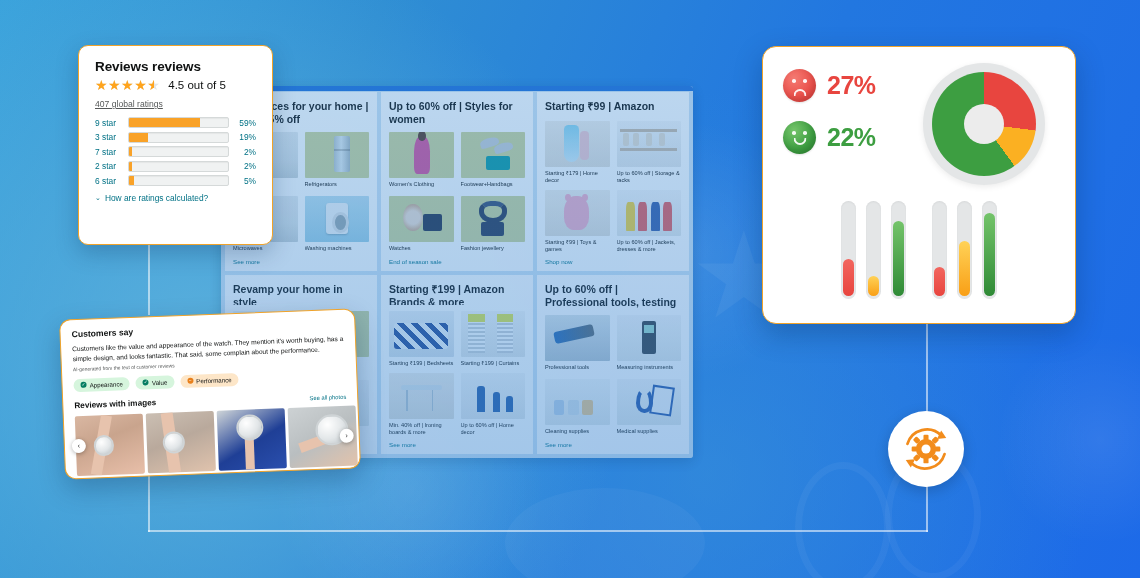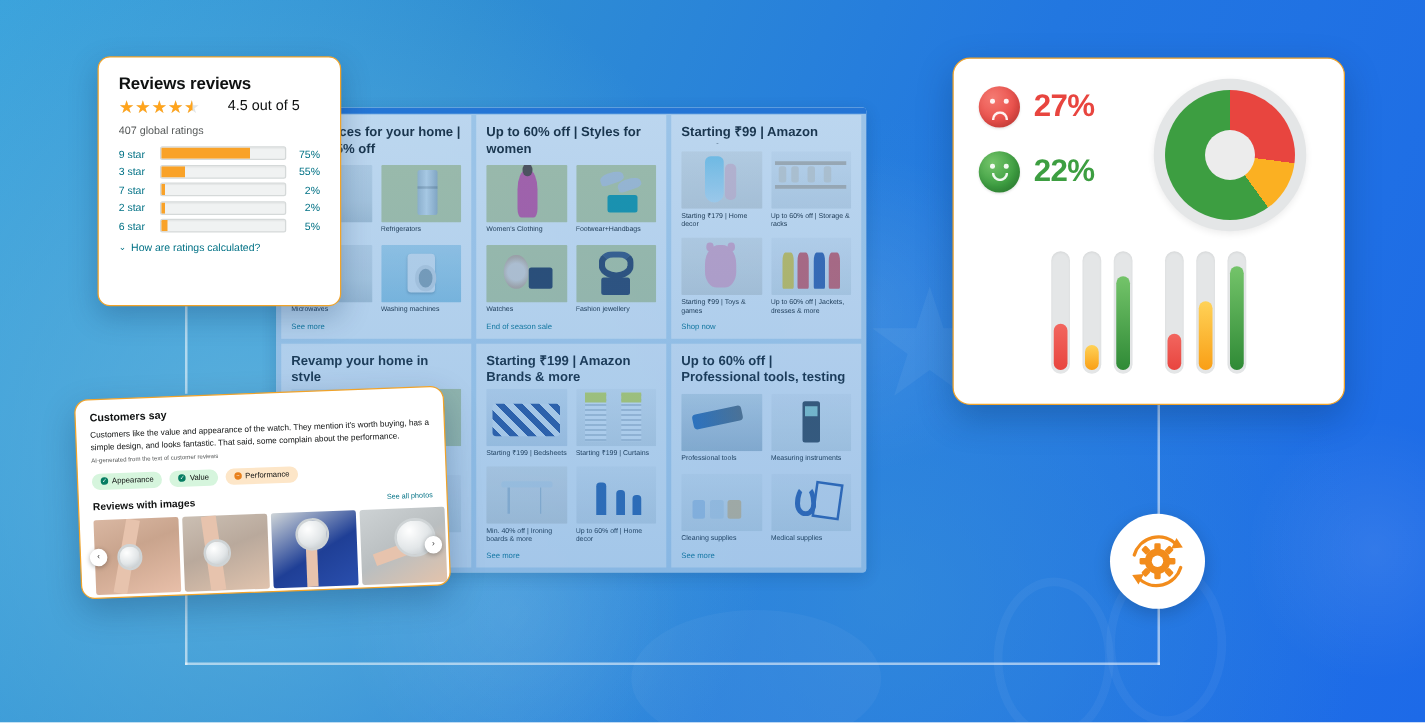--- a/index.html
+++ b/index.html
@@ -189,22 +189,22 @@
   }
   .stars-row { display:flex; align-items:center; gap:8px; margin-top:4px; }
   .stars { position:relative; font-size:14px; line-height:1; letter-spacing:0.5px; }
   .stars .base { color:#e3e6e6; }
   .stars .fill {
     position:absolute; left:0; top:0;
     color:#ffa41c;
     overflow:hidden;
     white-space:nowrap;
   }
-  .rating-text { font-size:11.5px; color:#0f1111;margin-left:14px; }
-  .global-ratings { font-size:8.6px; color:#565959; margin-top:7px; }
+  .rating-text { font-size:11.5px; color:#0f1111; }
+  .global-ratings { font-size:8.6px; color:#565959; margin-top:7px;text-decoration:underline; }
 
   .bars { margin-top:8px; }
   .bar-row { display:flex; align-items:center; gap:7px; margin-bottom:3.5px; }
   .bar-label { font-size:8.4px; color:#007185; width:26px; flex:none; }
   .bar-track {
     position:relative;
     flex:1; height:11px;
     background:#f0f2f2;
     border:1px solid #d5d9d9;
     border-radius:2px;
@@ -627,28 +627,28 @@
     </div>
 
     <div class="global-ratings">407 global ratings</div>
 
     <div class="bars">
       <div class="bar-row">
         <span class="bar-label">9 star</span>
         <span class="bar-track">
             <span class="bar-fill" id="bf0" style="width: 72%;"></span>
           </span>
-        <span class="bar-pct">75%</span>
+        <span class="bar-pct">59%</span>
       </div>
       <div class="bar-row">
         <span class="bar-label">3 star</span>
         <span class="bar-track">
             <span class="bar-fill" id="bf1" style="width: 19%;"></span>
           </span>
-        <span class="bar-pct">55%</span>
+        <span class="bar-pct">19%</span>
       </div>
       <div class="bar-row">
         <span class="bar-label">7 star</span>
         <span class="bar-track">
             <span class="bar-fill" id="bf2" style="width: 3%;"></span>
           </span>
         <span class="bar-pct">2%</span>
       </div>
       <div class="bar-row">
         <span class="bar-label">2 star</span>

